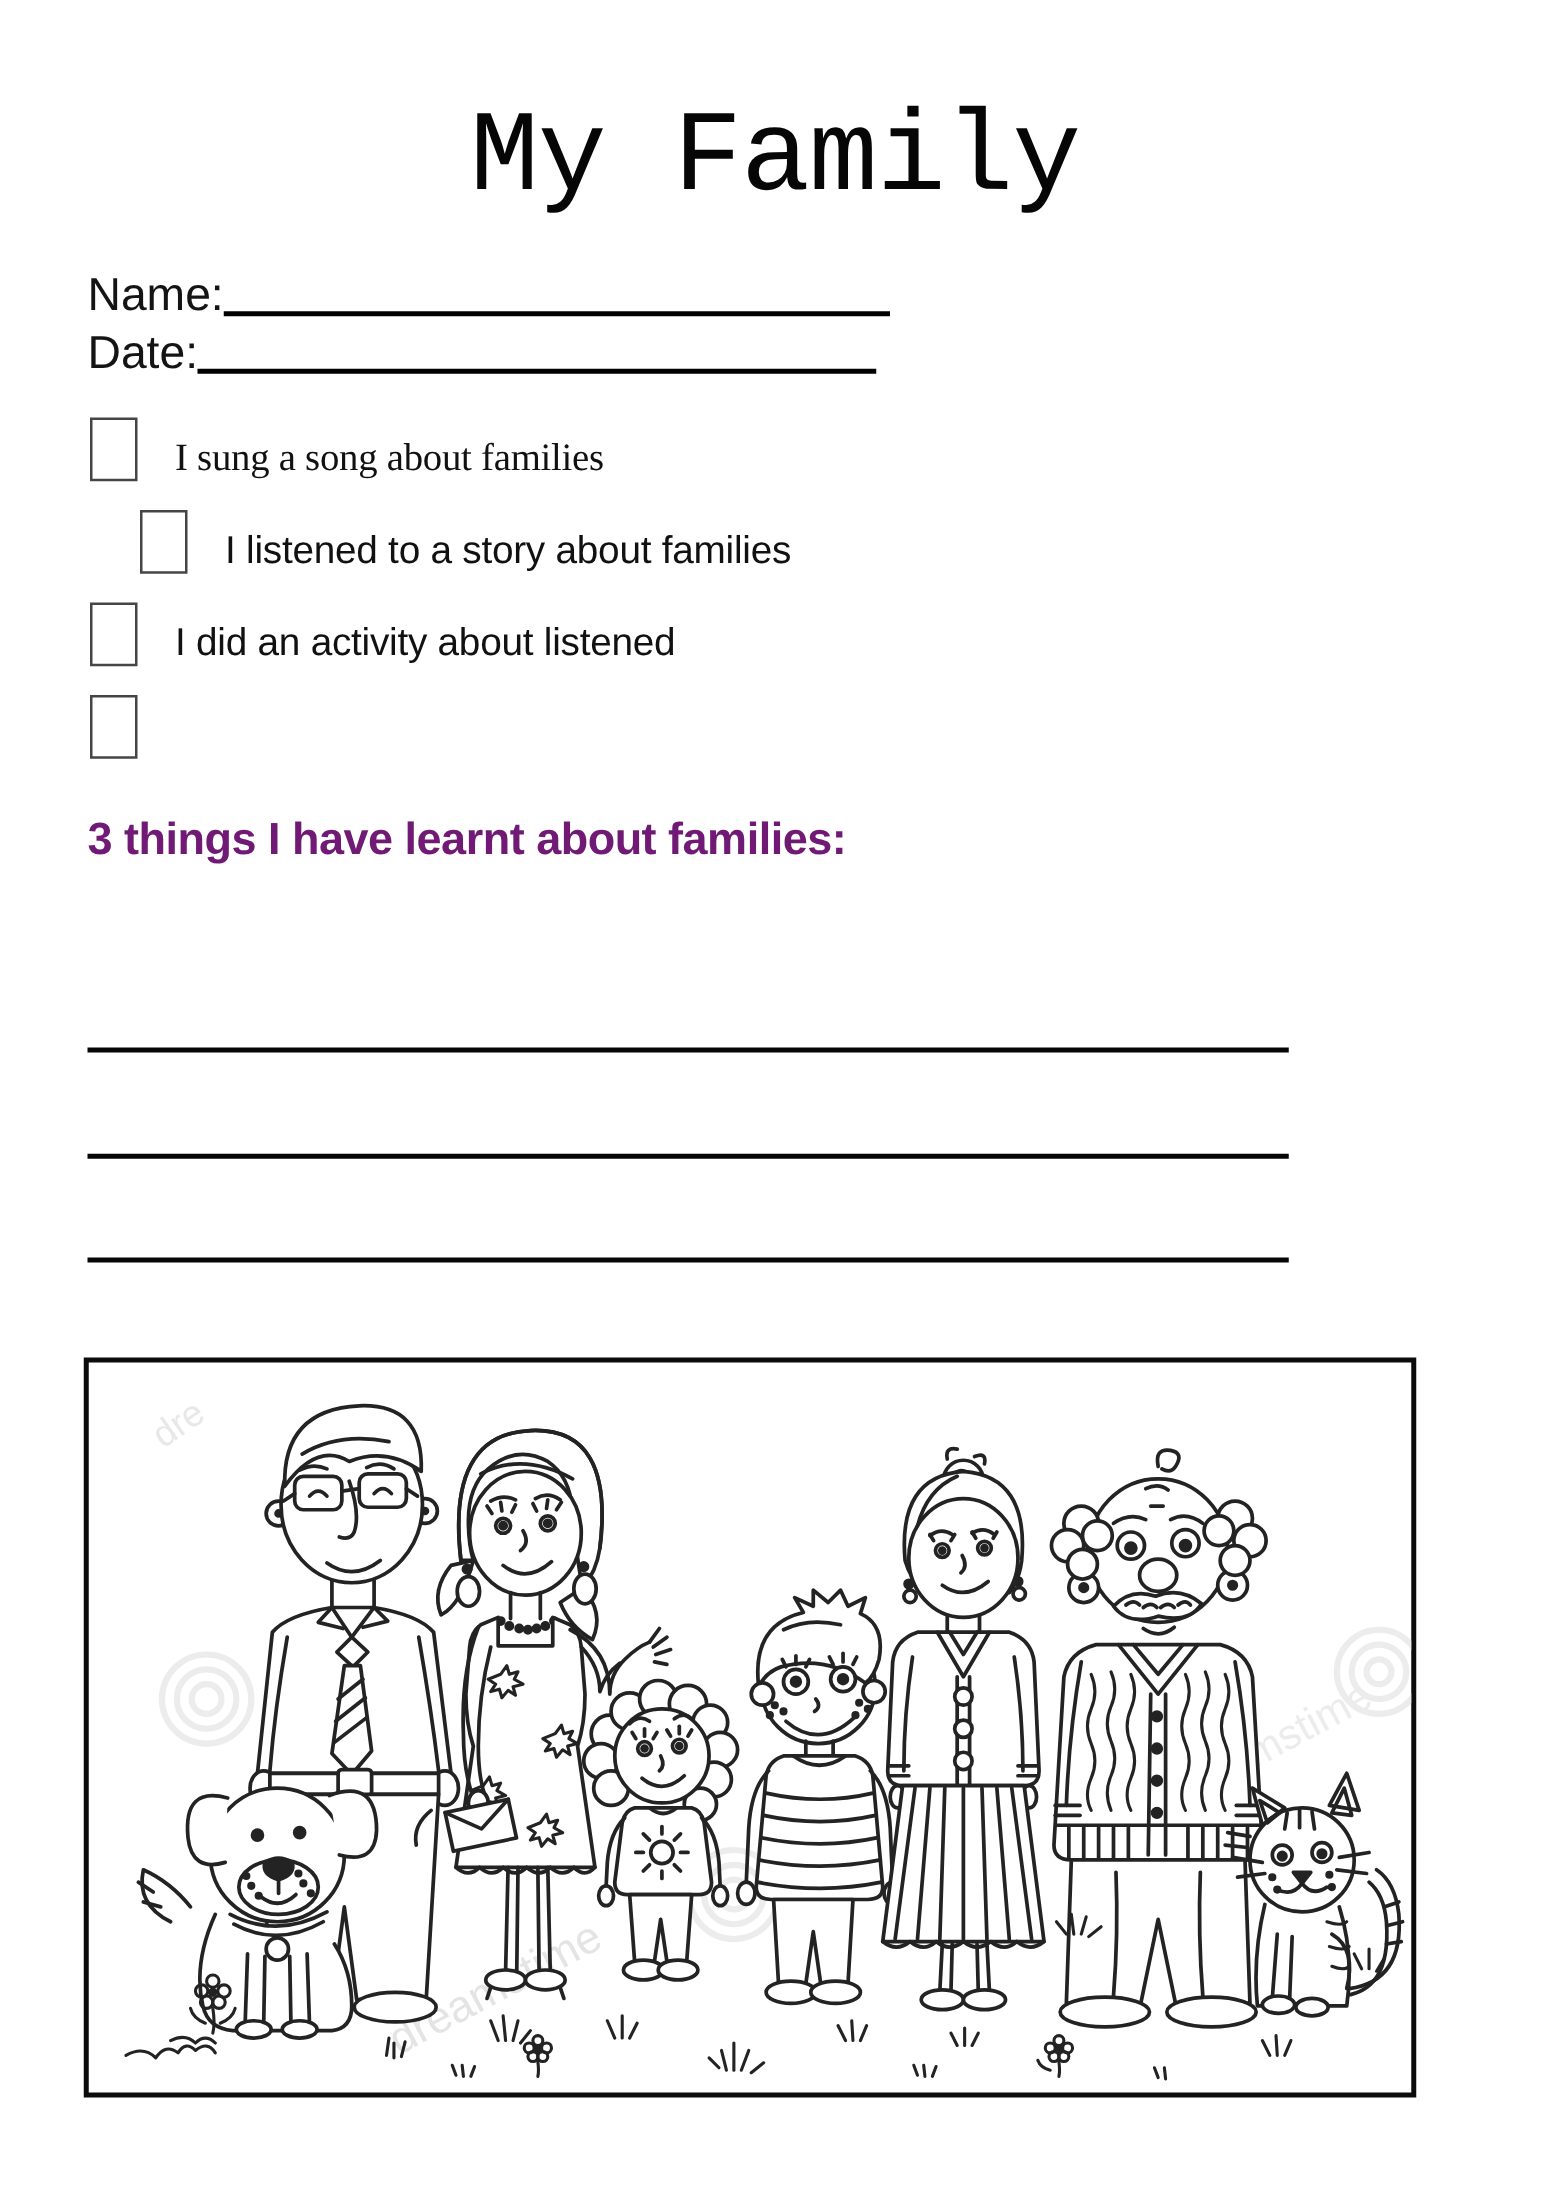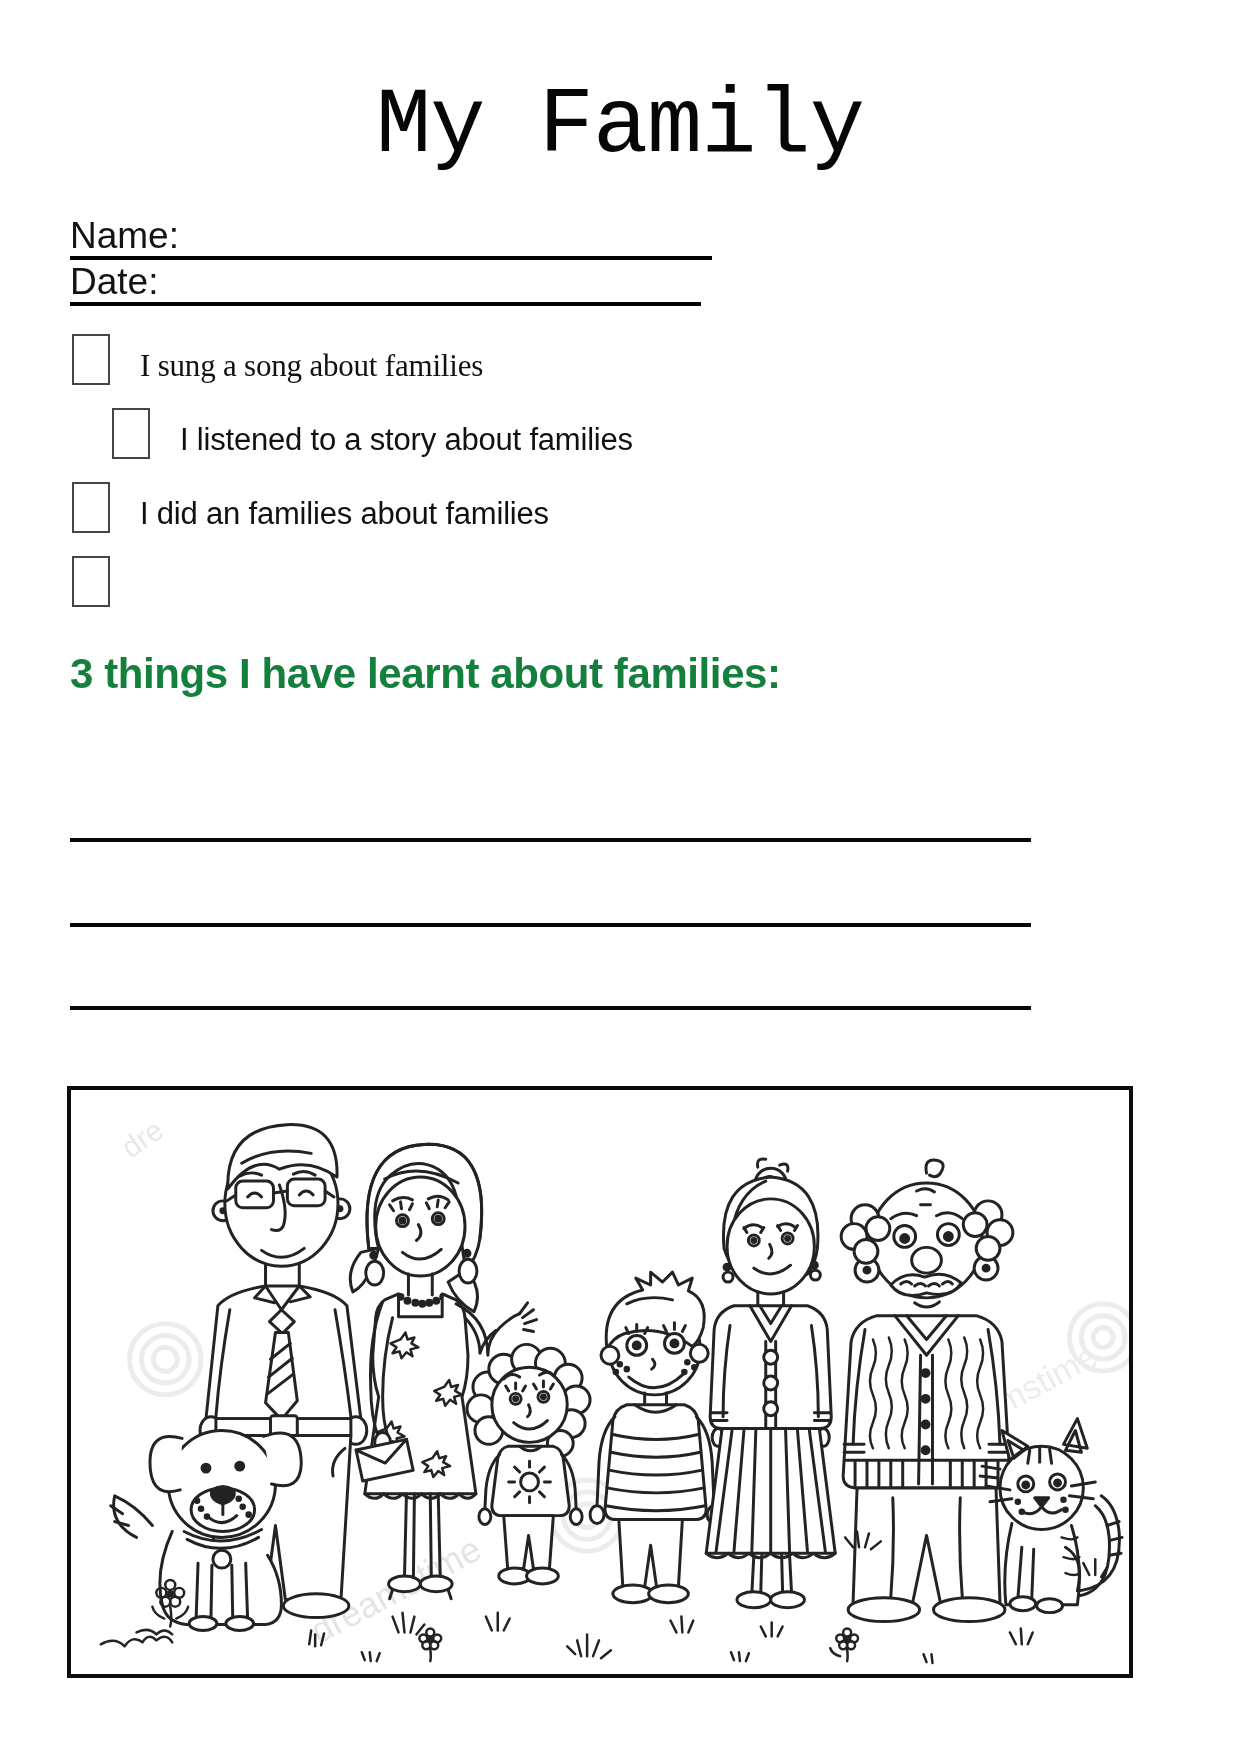--- a/index.html
+++ b/index.html
@@ -13,21 +13,21 @@
   }
   .title {
     position: absolute; top: 74px; left: 0; width: 100%;
     text-align: center;
     font-size: 92px; font-weight: 500; letter-spacing: -1px;
     color: #060606;
     font-family: Liberation Mono, monospace;
   }
   .fill-row {
     position: absolute; left: 70px;
-    display: flex;  flex-direction: column;
+    display: flex; align-items: flex-end;
   }
   .fill-row .lbl { font-size: 37px; font-weight: 500; line-height: 40px; white-space: nowrap; }
   .fill-row .line { flex: 1; height: 0; border-bottom: 4px solid #000; margin-bottom: 3px; }
   #name-row { top: 216px; width: 642px; }
   #date-row { top: 262px; width: 631px; }
   .check-row {
     position: absolute; left: 72px;
     display: flex; align-items: center;
   }
   .check-row .box {
@@ -39,21 +39,21 @@
   .check-row .check-label {
     font-size: 31px; margin-left: 30px; margin-top: 12px;
     letter-spacing: -0.2px; white-space: nowrap; color: #111;
   }
   #check-row-0 { top: 334px; font-family: Liberation Serif, serif; }
   #check-row-1 { top: 408px; padding-left: 40px; }
   #check-row-2 { top: 482px; }
   #check-row-3 { top: 556px; }
   .learnt-heading {
     position: absolute; left: 70px; top: 650px;
-    font-size: 42px; font-weight: 700; letter-spacing: -0.4px; color: #15803d;
+    font-size: 36px; font-weight: 700; letter-spacing: -0.4px; color: #701a75;
   }
   .write-line {
     position: absolute; left: 70px; width: 961px; height: 4px;
     background: #060606;
   }
   #write-line-0 { top: 838px; }
   #write-line-1 { top: 923px; }
   #write-line-2 { top: 1006px; }
   .picture-frame {
     position: absolute; left: 67px; top: 1086px;
@@ -81,21 +81,21 @@
 <div class="check-row" id="check-row-0">
   <div class="box"></div>
   <span class="check-label">I sung a song about families</span>
 </div>
 <div class="check-row" id="check-row-1">
   <div class="box"></div>
   <span class="check-label">I listened to a story about families</span>
 </div>
 <div class="check-row" id="check-row-2">
   <div class="box"></div>
-  <span class="check-label">I did an families about families</span>
+  <span class="check-label">I did an activity about listened</span>
 </div>
 <div class="check-row" id="check-row-3">
   <div class="box"></div>
 </div>
 
 <div class="learnt-heading">3 things I have learnt about families:</div>
 
 <div class="write-line" id="write-line-0"></div>
 <div class="write-line" id="write-line-1"></div>
 <div class="write-line" id="write-line-2"></div>

